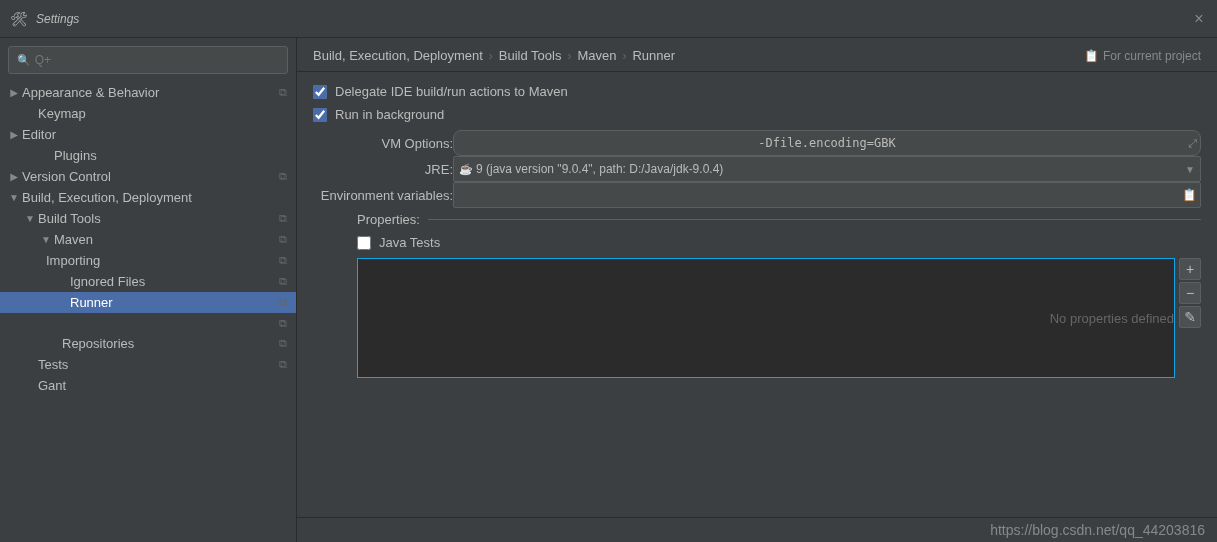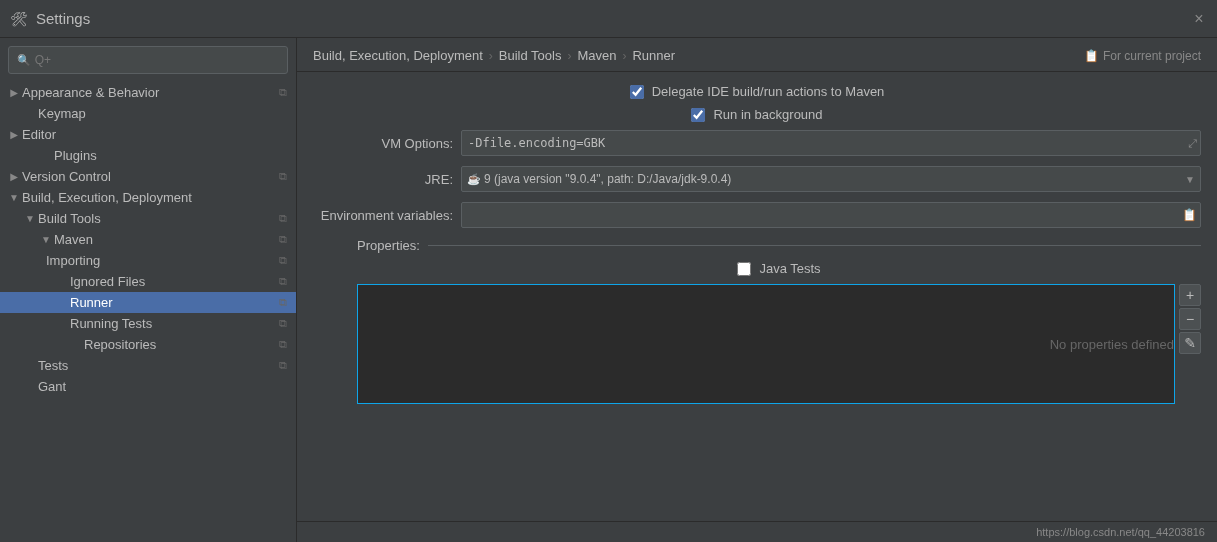--- a/index.html
+++ b/index.html
@@ -29,22 +29,23 @@
       width: 18px;
       height: 18px;
       margin-right: 8px;
       display: flex;
       align-items: center;
       justify-content: center;
       font-size: 14px;
     }
     .title-bar-title {
       color: #bbbbbb;
-      font-size: 15px;
-      flex: 1;
+      font-size: 12px;
+      flex: 1;
+      font-style: italic;
     }
     .title-bar-close {
       width: 16px;
       height: 16px;
       display: flex;
       align-items: center;
       justify-content: center;
       color: #888;
       font-size: 16px;
       cursor: pointer;
@@ -166,34 +167,31 @@
       padding: 12px 16px;
       flex: 1;
       overflow-y: auto;
     }
 
     .checkbox-row {
       display: flex;
       align-items: center;
       gap: 8px;
       margin-bottom: 8px;
-      justify-content: center;
     }
     .checkbox-row input[type="checkbox"] {
       width: 14px;
       height: 14px;
       accent-color: #4a6da7;
       cursor: pointer;
     }
 
     .form-row {
       display: flex;
       align-items: center;
-      margin-bottom: 10px;
-      gap: 8px;
     }
     .form-label {
       width: 140px;
       text-align: right;
       flex-shrink: 0;
       color: #bbbbbb;
       font-size: 13px;
     }
 
     .vm-options-wrapper {
@@ -203,23 +201,24 @@
       position: relative;
     }
     .vm-options-input {
       flex: 1;
       background: #45494a;
       border: 1px solid #5a5f62;
       color: #bbbbbb;
       font-size: 12px;
       padding: 3px 6px;
       height: 26px;
-      border-radius: 2px;
+      border-radius: 8px;
       outline: none;
       font-family: 'Consolas', monospace;
+      text-align: center;
     }
     .expand-icon {
       position: absolute;
       right: 4px;
       color: #888;
       font-size: 11px;
       cursor: pointer;
     }
 
     .jre-select {
@@ -339,21 +338,21 @@
       justify-content: center;
       cursor: pointer;
       font-size: 14px;
       border-radius: 2px;
     }
 
     .url-footer {
       padding: 4px 12px;
       text-align: right;
       color: #888;
-      font-size: 11px;
+      font-size: 14px;
       border-top: 1px solid #2b2b2b;
       flex-shrink: 0;
     }
 
     
     ::-webkit-scrollbar { width: 8px; height: 8px; }
     ::-webkit-scrollbar-track { background: #3c3f41; }
     ::-webkit-scrollbar-thumb { background: #555; border-radius: 4px; }
 
     .tree-item-text { flex: 1; }
@@ -423,24 +422,23 @@
           <span class="tree-item-text">Ignored Files</span>
           <span class="copy-icon">⧉</span>
         </div>
         <div class="tree-item selected" style="padding-left: 54px;">
           <span class="tree-arrow"></span>
           <span class="tree-item-text">Runner</span>
           <span class="copy-icon">⧉</span>
         </div>
         <div class="tree-item" style="padding-left: 54px;">
           <span class="tree-arrow"></span>
-          <span class="tree-item-text">Running Tests</span>
-          <span class="copy-icon">⧉</span>
-        </div>
-        <div class="tree-item" style="padding-left: 68px;">
+          <span class="copy-icon">⧉</span>
+        </div>
+        <div class="tree-item" style="padding-left: 46px;">
           <span class="tree-arrow"></span>
           <span class="tree-item-text">Repositories</span>
           <span class="copy-icon">⧉</span>
         </div>
         <div class="tree-item" style="padding-left: 22px;">
           <span class="tree-arrow"></span>
           <span class="tree-item-text">Tests</span>
           <span class="copy-icon">⧉</span>
         </div>
         <div class="tree-item" style="padding-left: 22px;">

